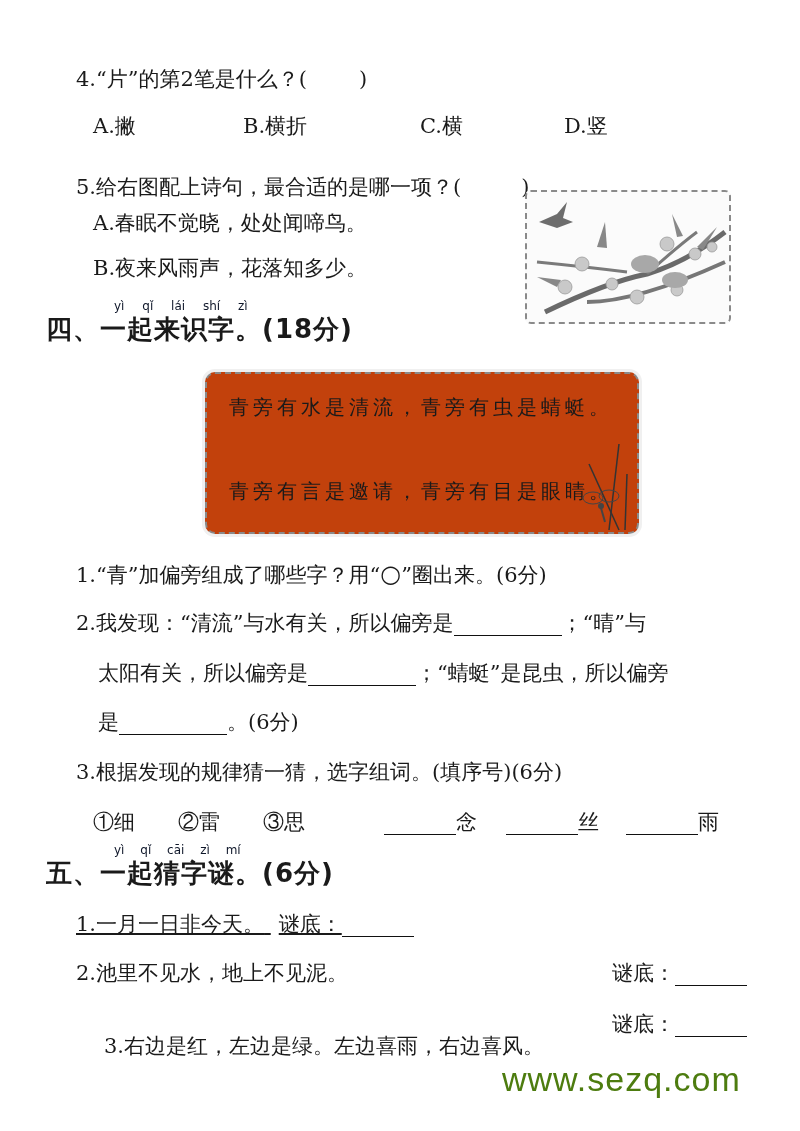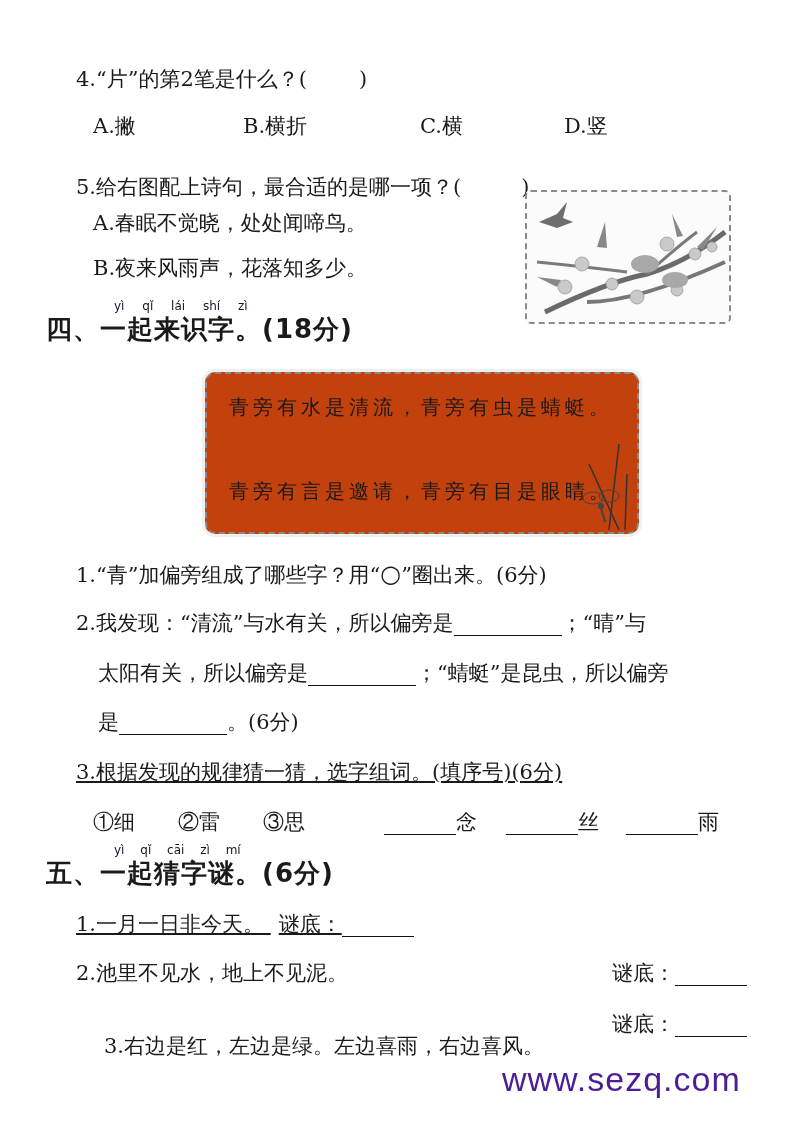--- a/index.html
+++ b/index.html
@@ -10,21 +10,21 @@
   .opt { font-size: 21px; line-height: 26px; }
   .heading { font-family: "DejaVu Sans", "Liberation Sans", sans-serif; font-size: 26px; font-weight: bold; line-height: 32px; letter-spacing: 1px; }
   .pinyin { font-family: "DejaVu Sans", "Liberation Sans", sans-serif; font-size: 12px; line-height: 14px; color: #0f172a; }
   .blank { display: inline-block; border-bottom: 1.5px solid #111; height: 20px; vertical-align: bottom; }
   .paren { display: inline-block; }
   .poem-box { position: absolute; left: 205px; top: 372px; width: 430px; height: 158px;
               border: 2px dashed #8a8a8a; border-radius: 10px; background: #c2410c; box-shadow: 0 0 0 3px #f0f0f0; }
   .poem-line { position: absolute; left: 22px; font-size: 20px; letter-spacing: 4px; line-height: 26px; font-family: "DejaVu Serif", serif; }
   .pic-box { position: absolute; left: 525px; top: 190px; width: 202px; height: 130px;
              border: 2px dashed #8a8a8a; border-radius: 6px; background: #fbfbfb; }
-  .watermark { font-family: "Liberation Sans", "DejaVu Sans", sans-serif; font-size: 34px; color: #4c1d95; letter-spacing: 1px; }
+  .watermark { font-family: "Liberation Sans", "DejaVu Sans", sans-serif; font-size: 34px; color: #4d7c0f; letter-spacing: 1px; }
 </style>
 </head>
 <body>
 
 <div class="abs q" style="left:76px; top:66px;">
   <span>4.“片”的第2笔是什么？(</span><span class="paren" style="width:52px;"></span><span>)</span>
 </div>
 <div class="abs opt" style="left:93px; top:113px;">A.撇</div>
 <div class="abs opt" style="left:243px; top:113px;">B.横折</div>
 <div class="abs opt" style="left:420px; top:113px;">C.横</div>
@@ -97,21 +97,21 @@
 <div class="abs q" style="left:76px; top:610px;">
   <span>2.我发现：“清流”与水有关，所以偏旁是</span><span class="blank" style="width:108px;"></span><span>；“晴”与</span>
 </div>
 <div class="abs q" style="left:98px; top:660px;">
   <span>太阳有关，所以偏旁是</span><span class="blank" style="width:108px;"></span><span>；“蜻蜓”是昆虫，所以偏旁</span>
 </div>
 <div class="abs q" style="left:98px; top:709px;">
   <span>是</span><span class="blank" style="width:108px;"></span><span>。(6分)</span>
 </div>
 
-<div class="abs q" style="left:76px; top:759px;text-decoration:underline;">3.根据发现的规律猜一猜，选字组词。(填序号)(6分)</div>
+<div class="abs q" style="left:76px; top:759px;">3.根据发现的规律猜一猜，选字组词。(填序号)(6分)</div>
 <div class="abs q" style="left:93px; top:809px;">①细</div>
 <div class="abs q" style="left:178px; top:809px;">②雷</div>
 <div class="abs q" style="left:263px; top:809px;">③思</div>
 <div class="abs q" style="left:384px; top:809px;">
   <span class="blank" style="width:72px;"></span><span>念</span>
 </div>
 <div class="abs q" style="left:506px; top:809px;">
   <span class="blank" style="width:72px;"></span><span>丝</span>
 </div>
 <div class="abs q" style="left:626px; top:809px;">

